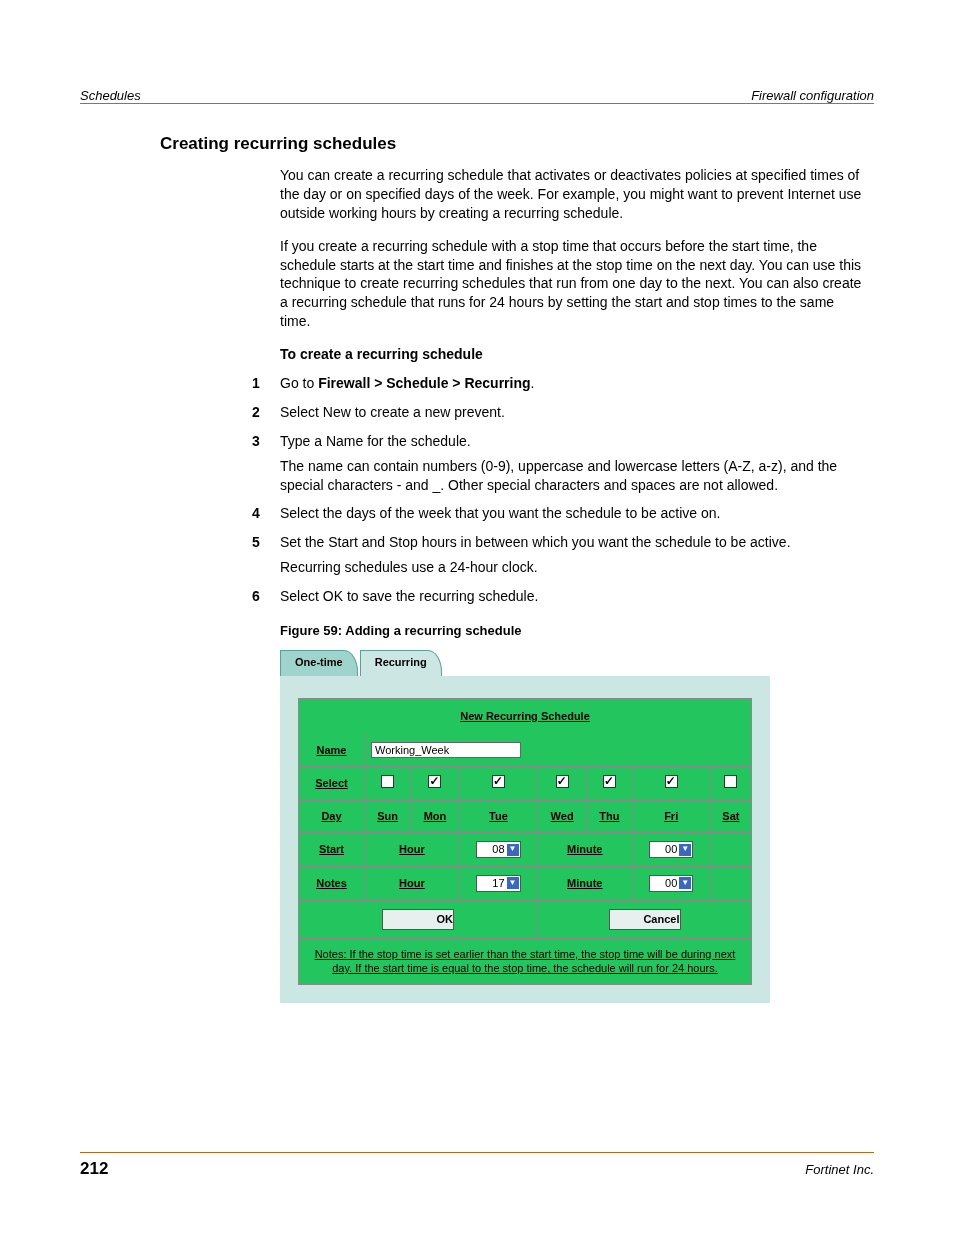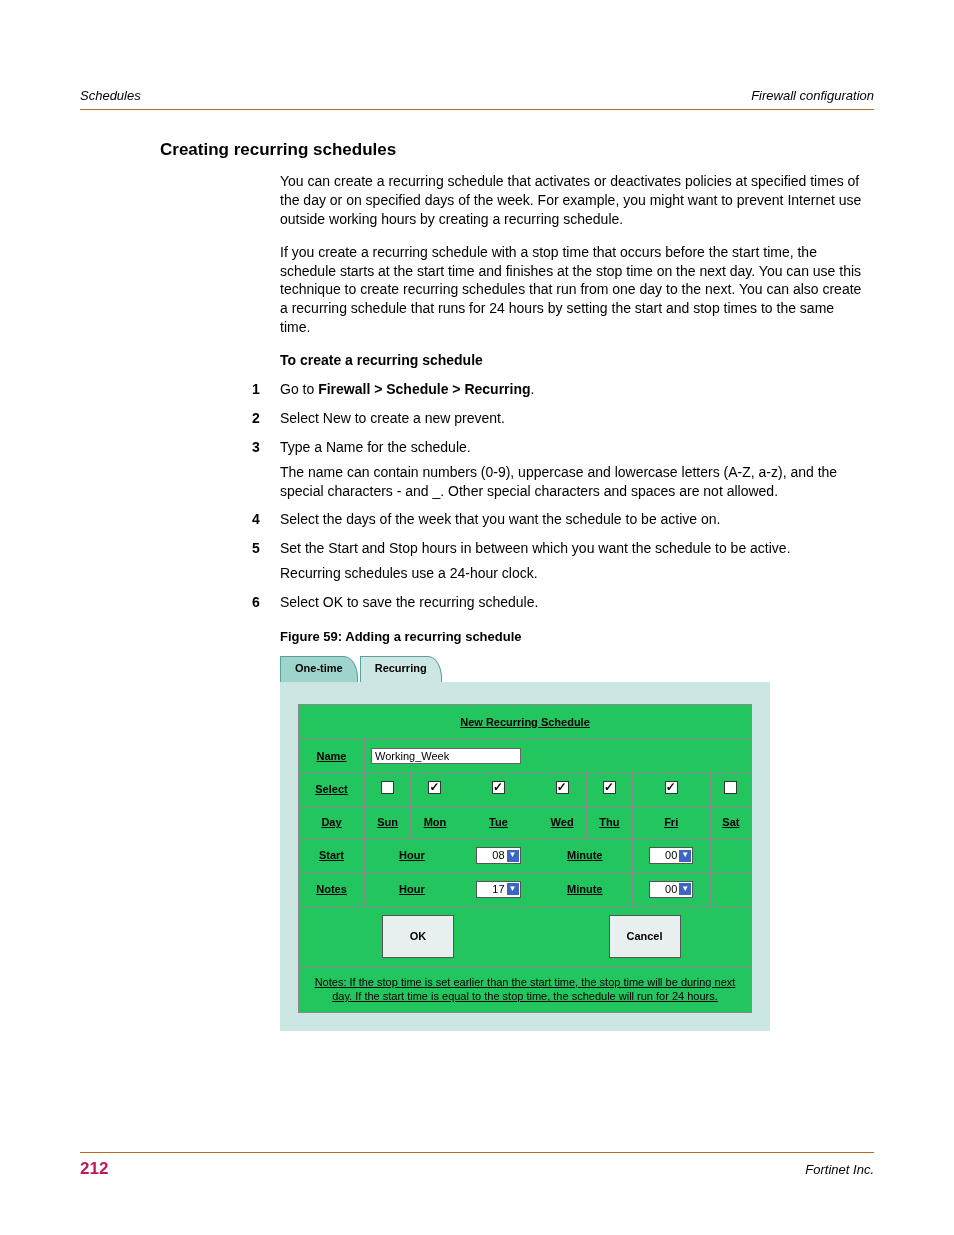--- a/index.html
+++ b/index.html
@@ -12,21 +12,20 @@
     color: #000;
   }
   .page {
     padding: 88px 80px 0 80px;
   }
   .header-row {
     display: flex;
     justify-content: space-between;
     font-style: italic;
     font-size: 13px;
-    padding-bottom: 6px;
     border-bottom: 1.5px solid #b46a1f;
     margin-bottom: 30px;
   }
   .section-title {
     font-size: 17px;
     font-weight: bold;
     margin: 0 0 12px 80px;
   }
   .content {
     margin-left: 200px;
@@ -101,33 +100,33 @@
     padding: 0 1px 0 15px; gap:2px;
   }
   .sel .arrow {
     background:#3a66c4; color:#fff; width:12px; height:12px;
     display:inline-flex; align-items:center; justify-content:center;
     font-size:8px;
   }
   .btn {
     display:inline-block; width:72px;
     border:1px solid #555; background:#e8efef;
-    text-align:center; padding:13px 0; font-weight:bold;
+    text-align:right; padding:2px 0; font-weight:bold;
     font-family: Verdana, sans-serif; font-size:11px;
   }
   .notes-cell { text-align:left; font-family: Verdana, sans-serif; font-size:11px; line-height:1.35; padding:10px 12px; }
 
   .footer {
     position:absolute; bottom:56px; left:80px; right:80px;
     border-top:1.5px solid #b46a1f;
     padding-top:6px;
     display:flex; justify-content:space-between;
     align-items:baseline;
   }
-  .page-num { color:#be185d; font-weight:bold; font-size:17px; }
+  .page-num { color:#000000; font-weight:bold; font-size:17px; }
   .footer-right { font-style:italic; font-size:13px; }
 </style>
 </head>
 <body>
 
 <div class="page">
   <div class="header-row">
     <span>Schedules</span>
     <span>Firewall configuration</span>
   </div>

